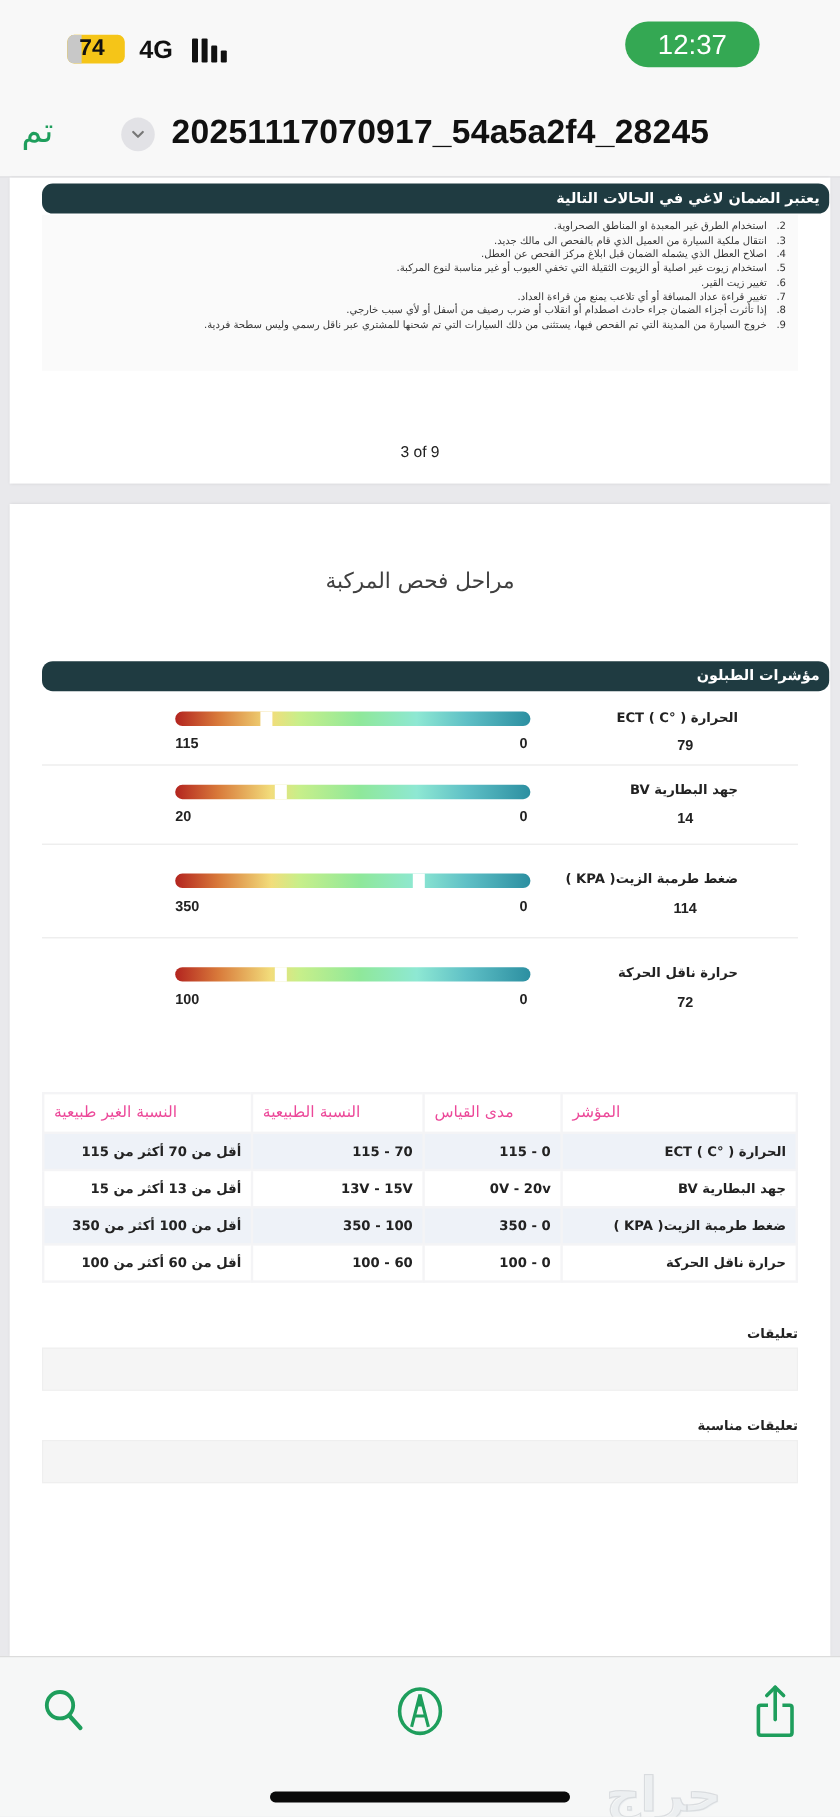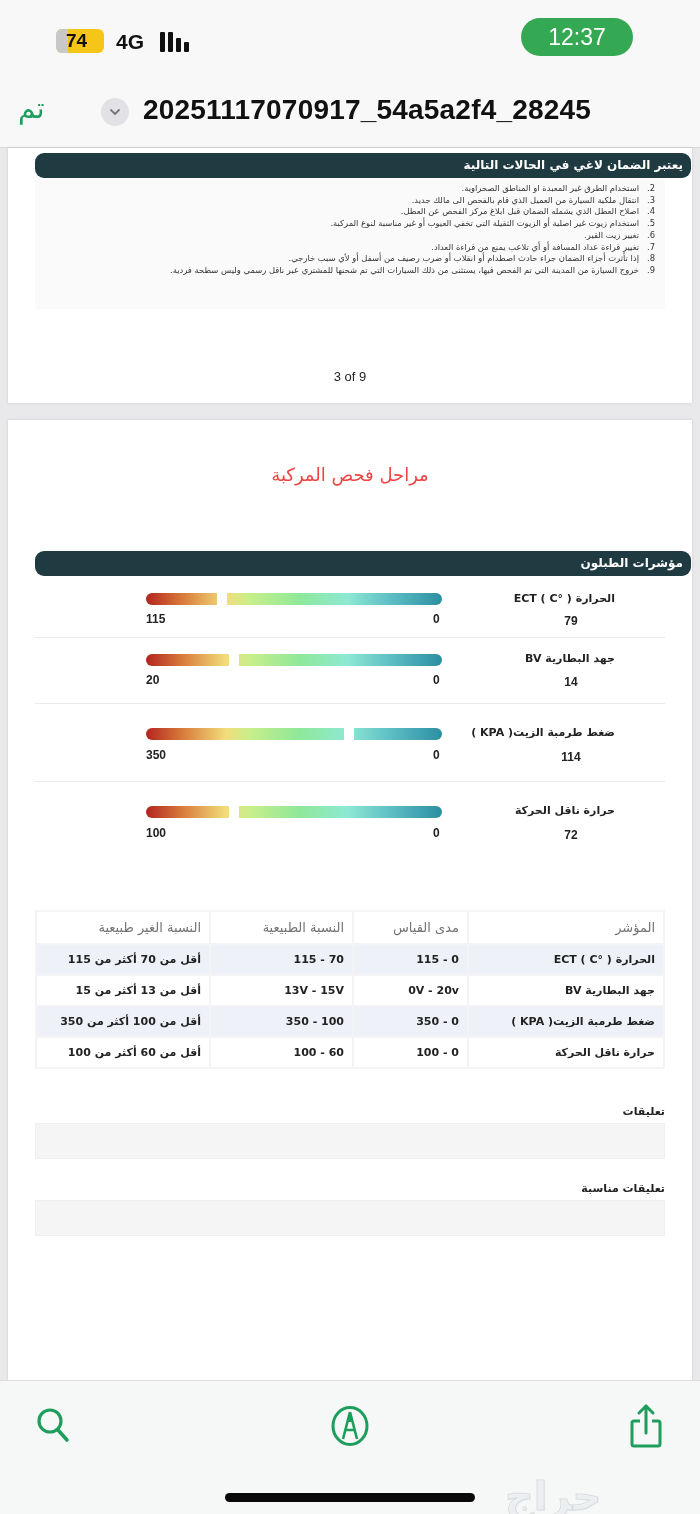--- a/index.html
+++ b/index.html
@@ -26,33 +26,33 @@
   .page { position: absolute; left: 8px; width: 684px; background: #fff; box-shadow: 0 0 3px rgba(0,0,0,0.12); }
   .page1 { top: 148px; height: 255px; }
   .page2 { top: 420px; height: 960px; }
   .page-num { position: absolute; left: 0; width: 100%; text-align: center; font: 13px "Liberation Sans", sans-serif; color: #222; }
 
   .section-head { position: absolute; left: 27px; width: 656px; height: 25px; background: #1f3b41; border-radius: 9px; color: #fff; font: bold 12px "DejaVu Sans", sans-serif; direction: rtl; text-align: right; padding-right: 8px; line-height: 25px; }
   .terms { position: absolute; left: 27px; top: 31px; width: 630px; height: 130px; background: #fafafa; direction: rtl; padding: 4px 10px 0 0; }
   .terms li { list-style: none; font: 8.4px "DejaVu Sans", sans-serif; color: #333; line-height: 11.7px; white-space: nowrap; }
   .terms li .n { display: inline-block; width: 16px; }
 
-  .page-title { position: absolute; top: 44px; width: 100%; text-align: center; font: 18px "DejaVu Sans", sans-serif; color: #ef4444; direction: rtl; }
+  .page-title { position: absolute; top: 54px; width: 100%; text-align: center; font: 18px "DejaVu Sans", sans-serif; color: #404040; direction: rtl; }
 
   .gauge-row { position: absolute; left: 27px; width: 630px; direction: ltr; }
   .gauge-row.bordered { border-bottom: 1px solid #eaeaea; }
   .g-label { position: absolute; right: 50px; font: bold 11px "DejaVu Sans", sans-serif; color: #222; direction: rtl; text-align: right; white-space: nowrap; }
   .g-value { position: absolute; font: bold 12px "Liberation Sans", sans-serif; color: #222; width: 40px; text-align: center; }
   .bar { position: absolute; left: 111px; width: 296px; height: 12px; border-radius: 6px; background: linear-gradient(to right, #b3241f 0%, #d8793a 12%, #f2dd7b 27%, #c7ef8a 35%, #8fe89a 52%, #8ee8d3 68%, #5fc0c6 82%, #2c8fa1 100%); }
   .marker { position: absolute; top: 0; width: 10px; height: 12px; background: #fff; }
   .b-max { position: absolute; left: 111px; font: bold 12px "Liberation Sans", sans-serif; color: #222; }
   .b-min { position: absolute; left: 398px; font: bold 12px "Liberation Sans", sans-serif; color: #222; }
 
   table.ref { position: absolute; left: 27px; top: 490px; width: 630px; border-collapse: collapse; direction: rtl; }
-  table.ref th { font: 13px "DejaVu Sans", sans-serif; color: #737373; text-align: right; height: 33px; padding: 0 8px; background: #fff; border: 2px solid #f4f4f6; font-weight: normal; }
+  table.ref th { font: 13px "DejaVu Sans", sans-serif; color: #ec4899; text-align: left; height: 33px; padding: 0 8px; background: #fff; border: 2px solid #f4f4f6; font-weight: normal; }
   table.ref td { font: bold 11px "DejaVu Sans", sans-serif; color: #222; text-align: right; height: 31px; padding: 0 8px; border: 2px solid #f4f4f6; }
   table.ref tr:nth-child(odd) td { background: #eef2f8; }
   table.ref tr:nth-child(even) td { background: #fff; }
 
   .c-label { position: absolute; right: 27px; font: bold 11px "DejaVu Sans", sans-serif; color: #222; direction: rtl; }
   .c-box { position: absolute; left: 27px; width: 630px; height: 36px; background: #f5f5f5; border: 1px solid #efefef; }
 
   
   .toolbar { position: absolute; top: 1380px; left: 0; width: 700px; height: 134px; background: #f6f7f7; border-top: 1px solid #dcdcdc; text-decoration: underline; }
   .tb-btn { position: absolute; top: 22px; width: 40px; height: 46px; display: flex; align-items: center; justify-content: center; }

